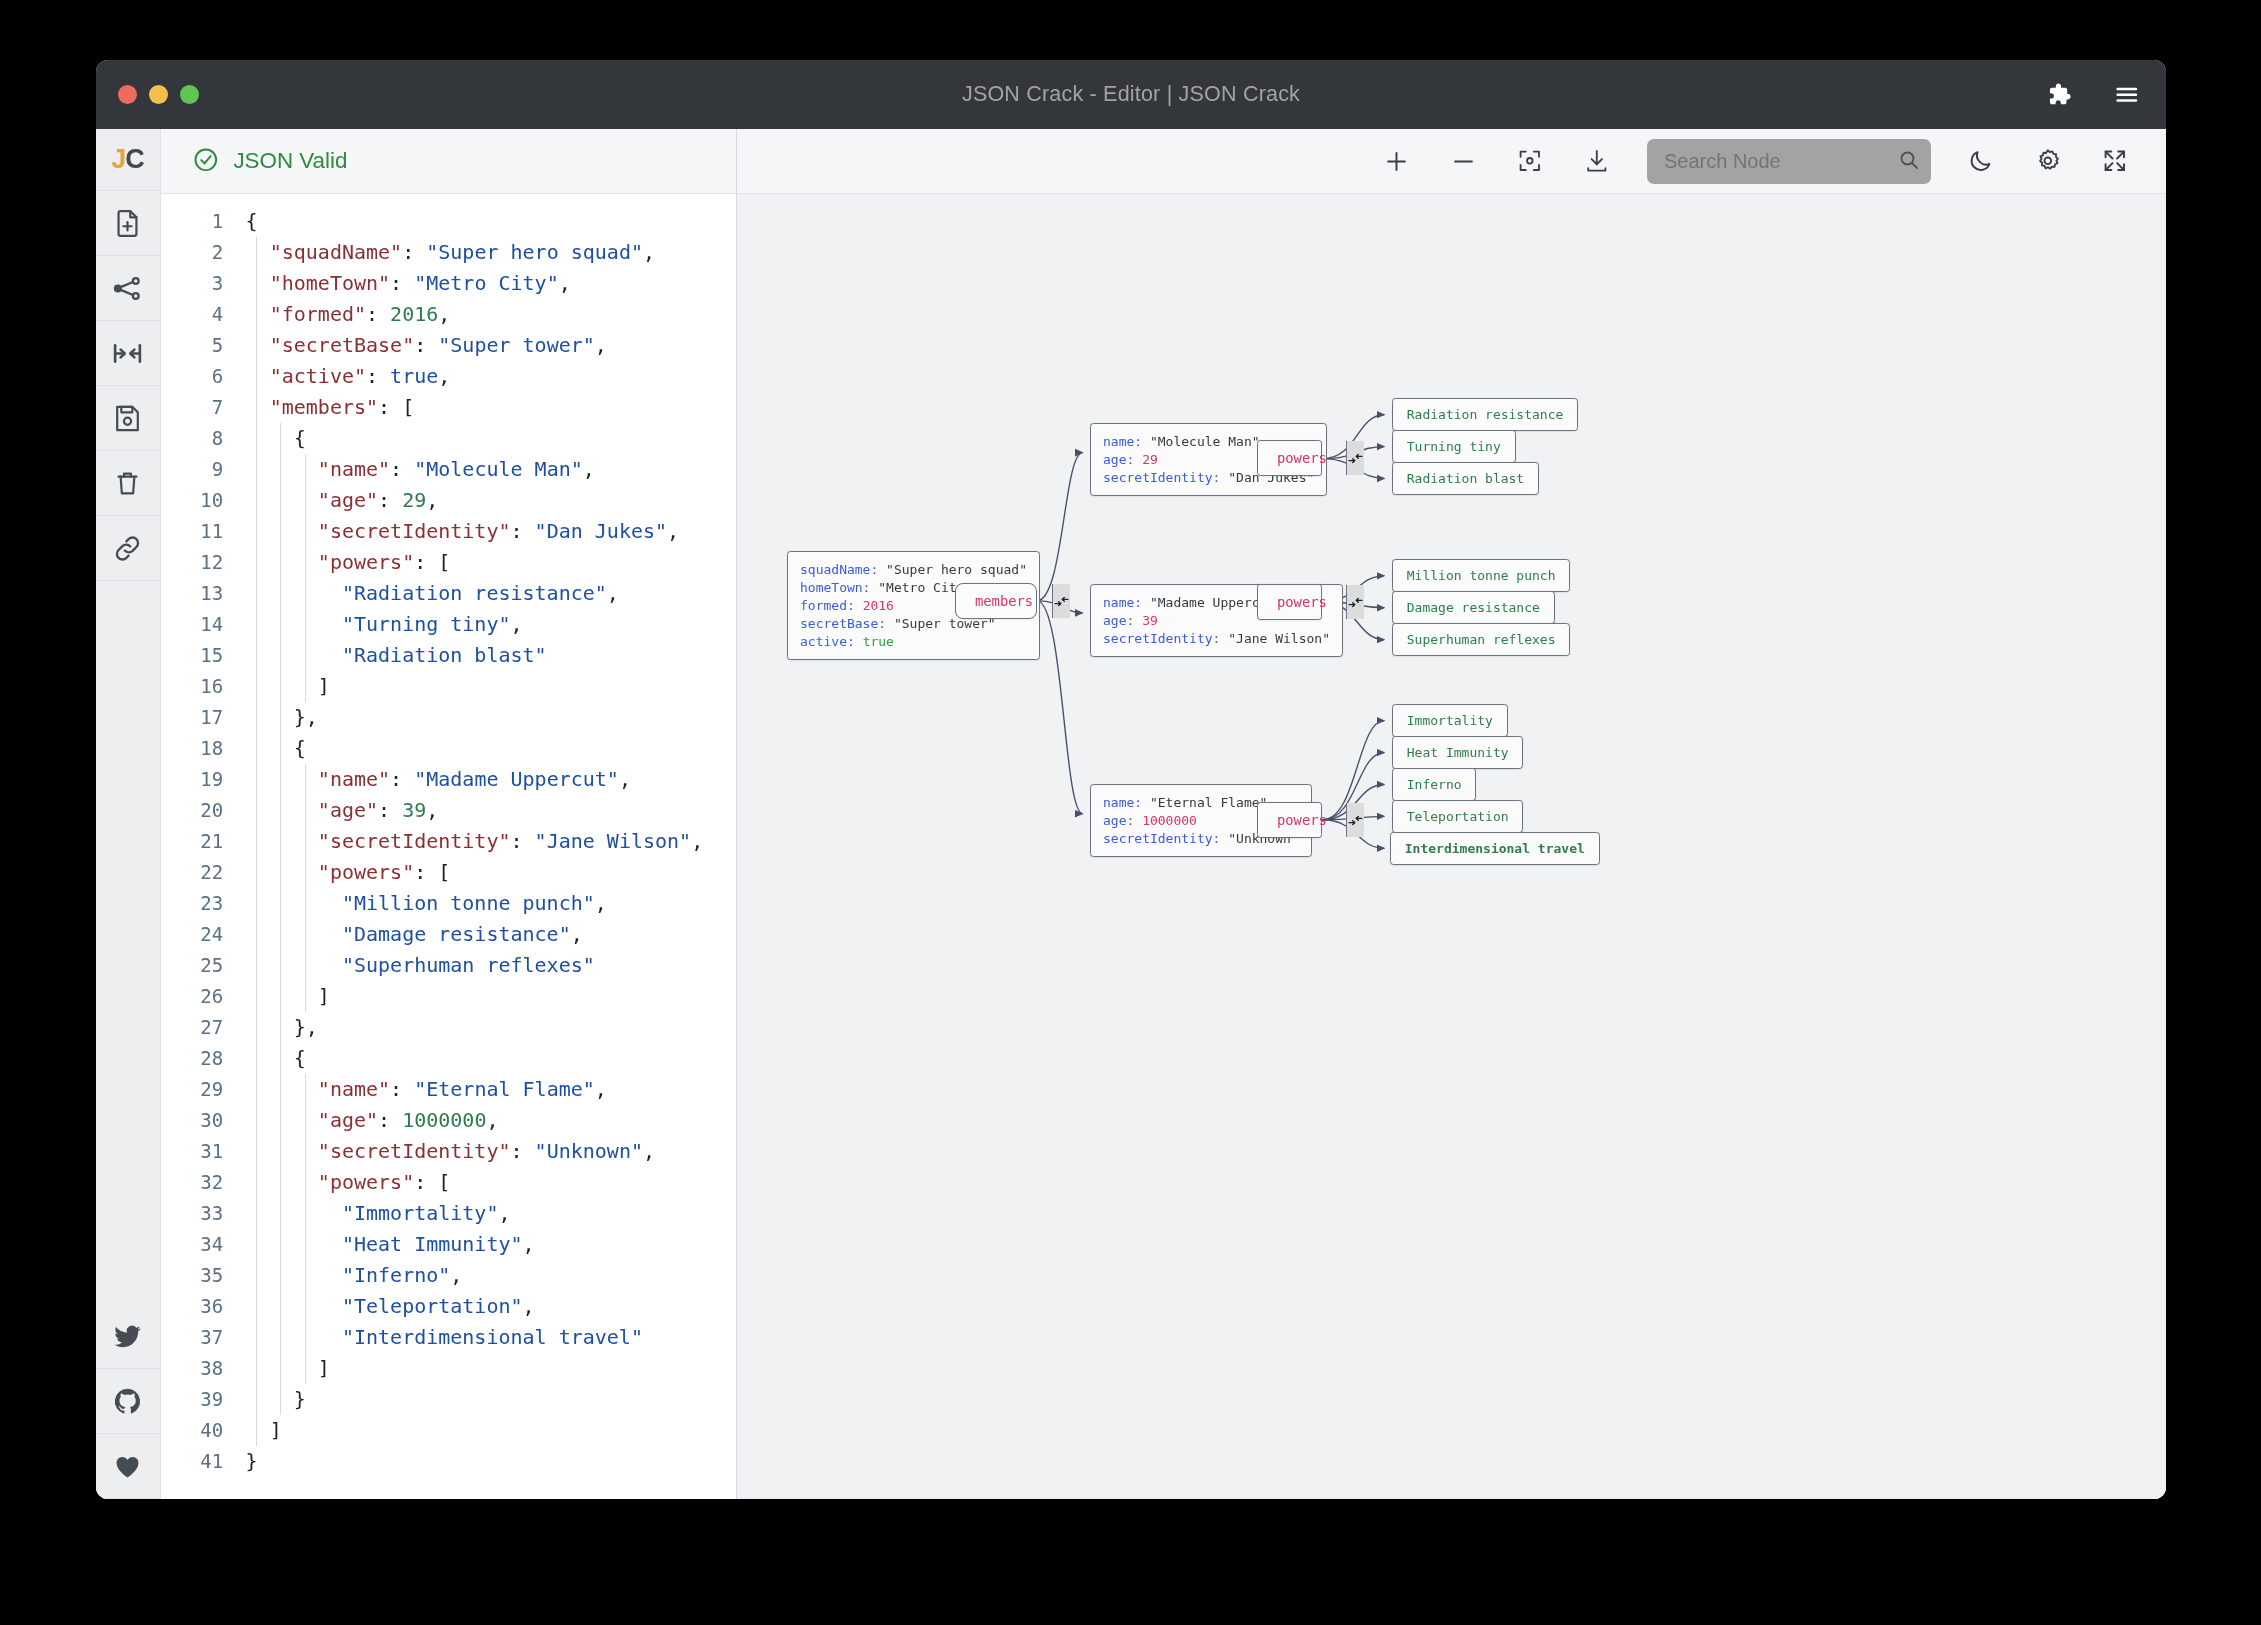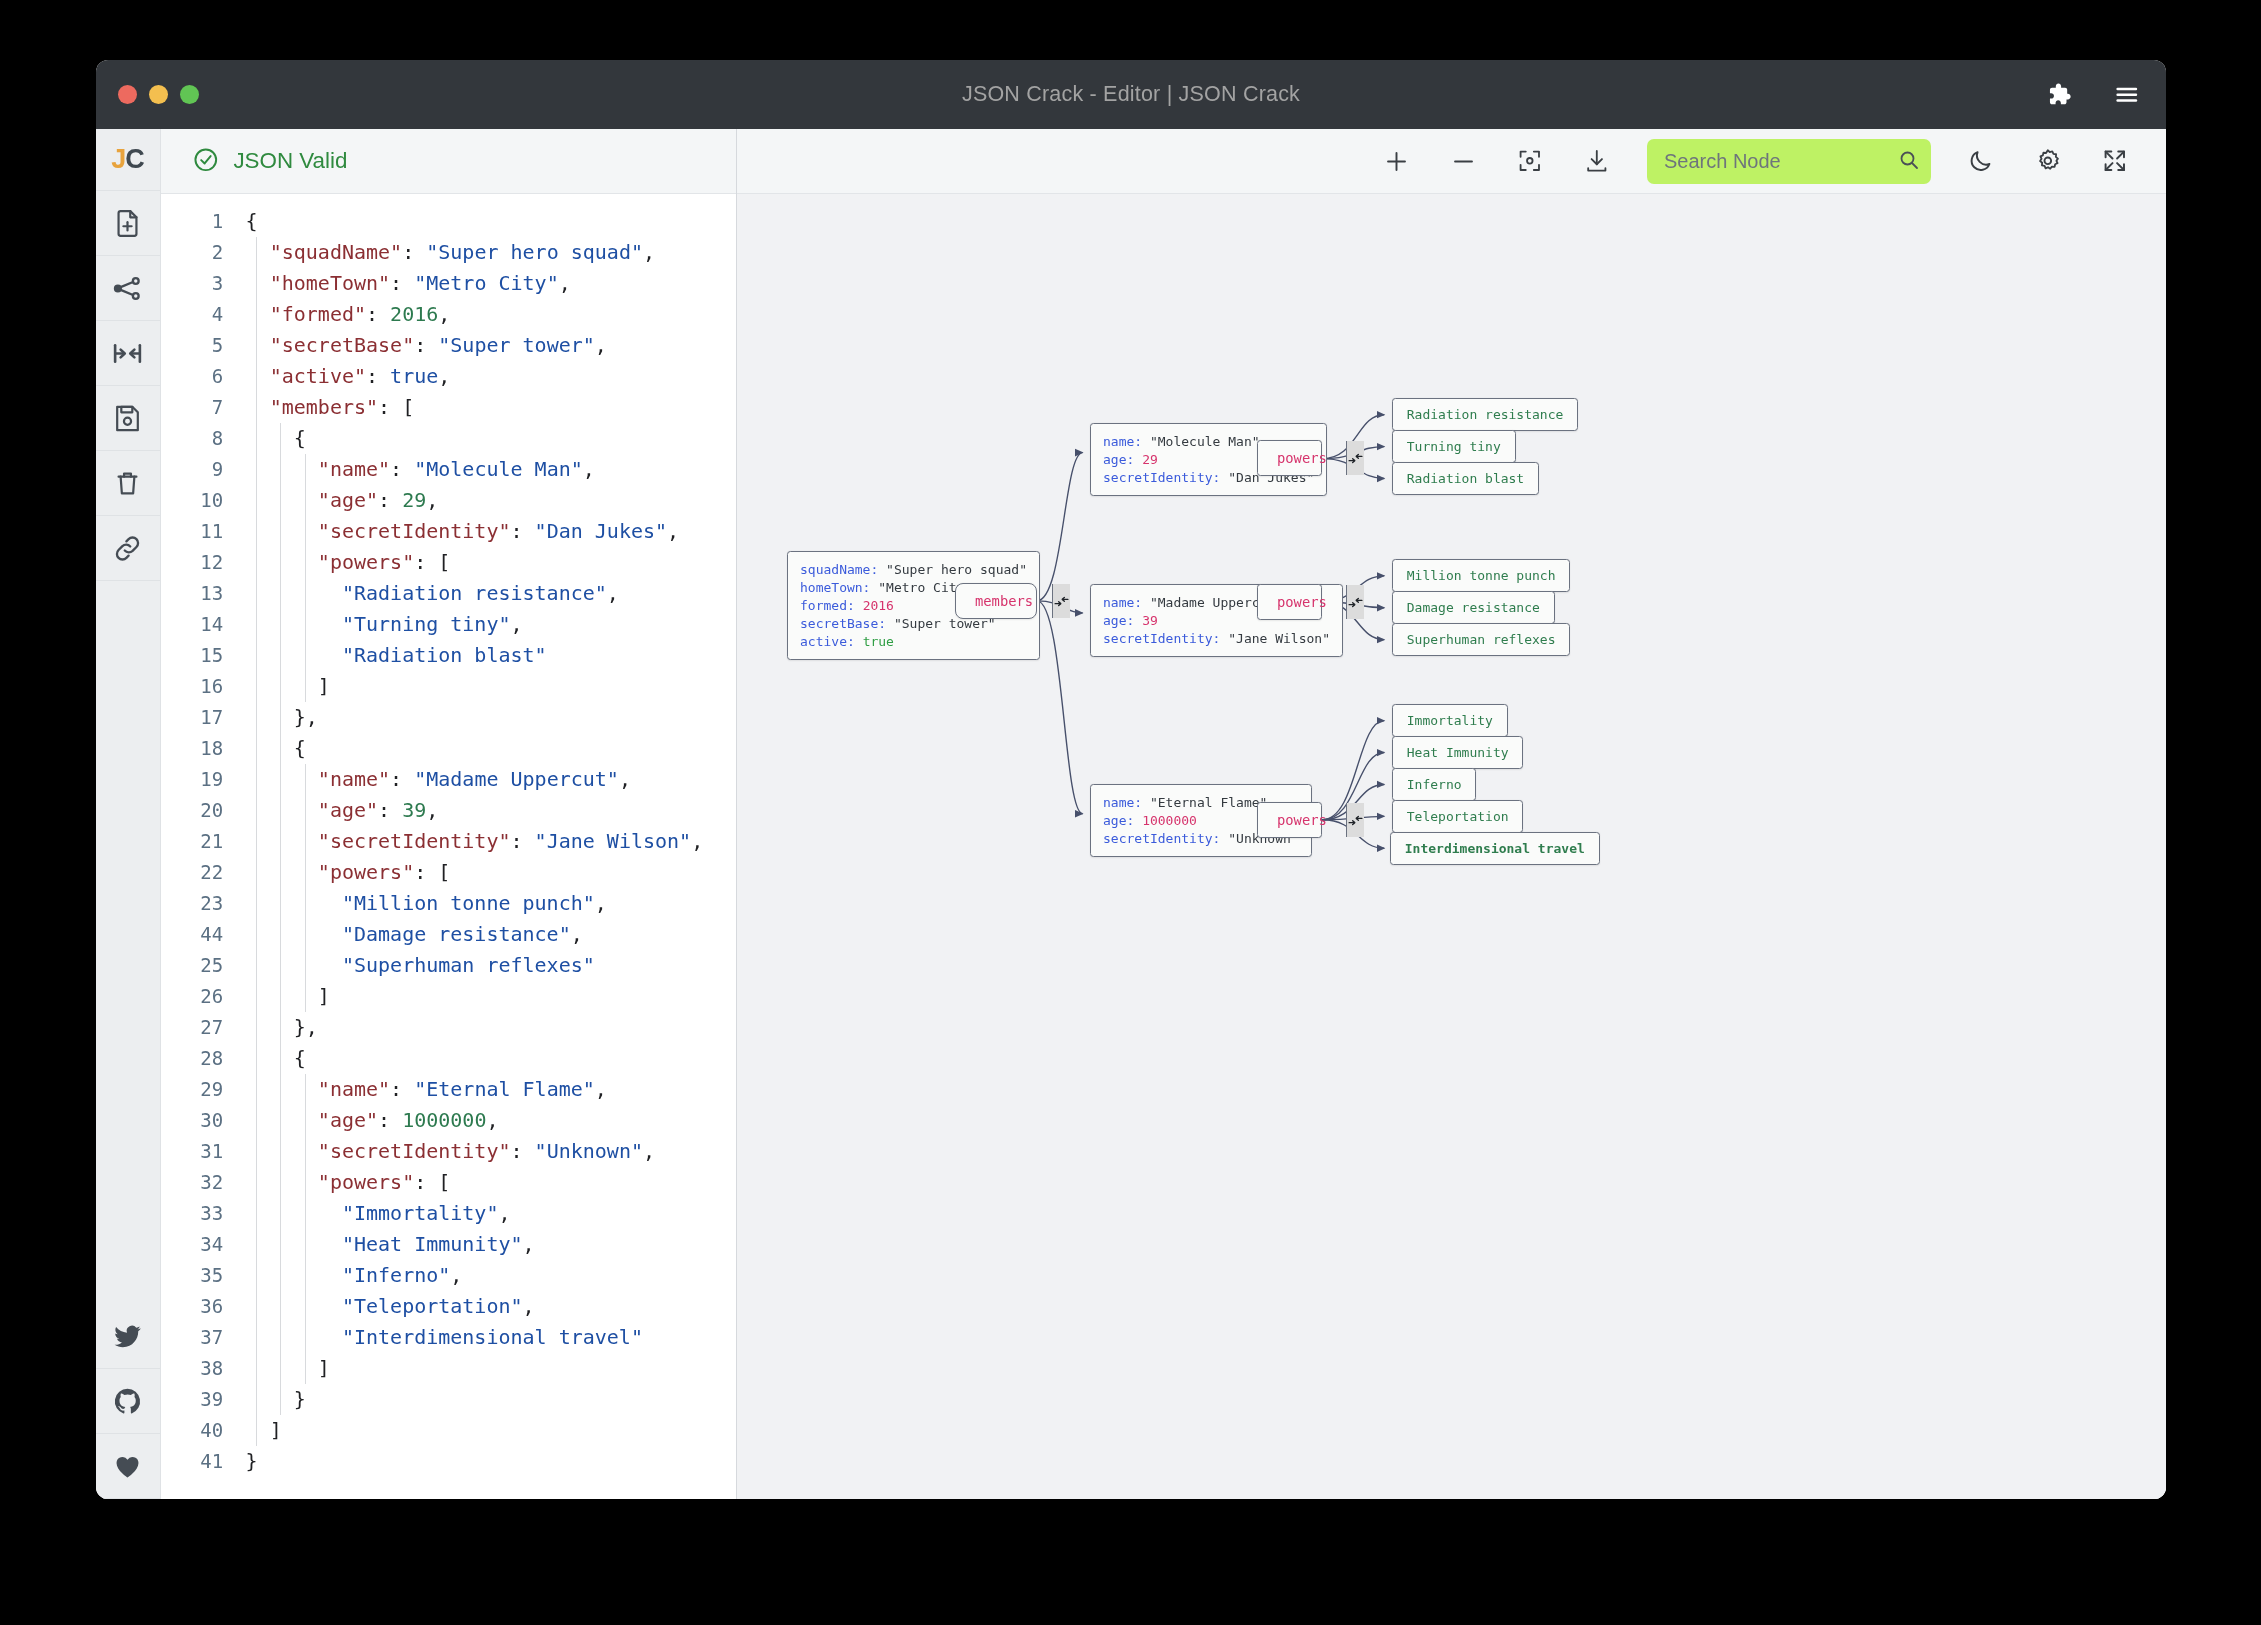--- a/index.html
+++ b/index.html
@@ -119,21 +119,21 @@
   .graph-toolbar {
     height: 65px; flex: 0 0 65px;
     background: #f4f6f7;
     border-bottom: 0.9px solid #e2e5e8;
     display: flex; align-items: center; justify-content: flex-end;
     gap: 33px; padding-right: 34px;
   }
   .tbtn { width: 34px; height: 34px; display: flex; align-items: center; justify-content: center; cursor: pointer; }
   .search-box {
     display: flex; align-items: center;
-    background: #bef264; border-radius: 6.9px;
+    background: #a3a3a3; border-radius: 6.9px;
     height: 45px; width: 284px;
     padding: 0 10px 0 17px; gap: 8.6px;
   }
   .search-box input {
     border: none; outline: none; background: transparent;
     font-family: "Liberation Sans", sans-serif;
     font-size: 20px; color: #3a3f44; flex: 1; min-width: 0;
   }
   .search-box input::placeholder { color: #6e757c; }
   .canvas { flex: 1; position: relative; background: #f1f2f4; overflow: hidden; }
@@ -316,21 +316,21 @@
             <div>14</div>
             <div>15</div>
             <div>16</div>
             <div>17</div>
             <div>18</div>
             <div>19</div>
             <div>20</div>
             <div>21</div>
             <div>22</div>
             <div>23</div>
-            <div>44</div>
+            <div>24</div>
             <div>25</div>
             <div>26</div>
             <div>27</div>
             <div>28</div>
             <div>29</div>
             <div>30</div>
             <div>31</div>
             <div>32</div>
             <div>33</div>
             <div>34</div>

